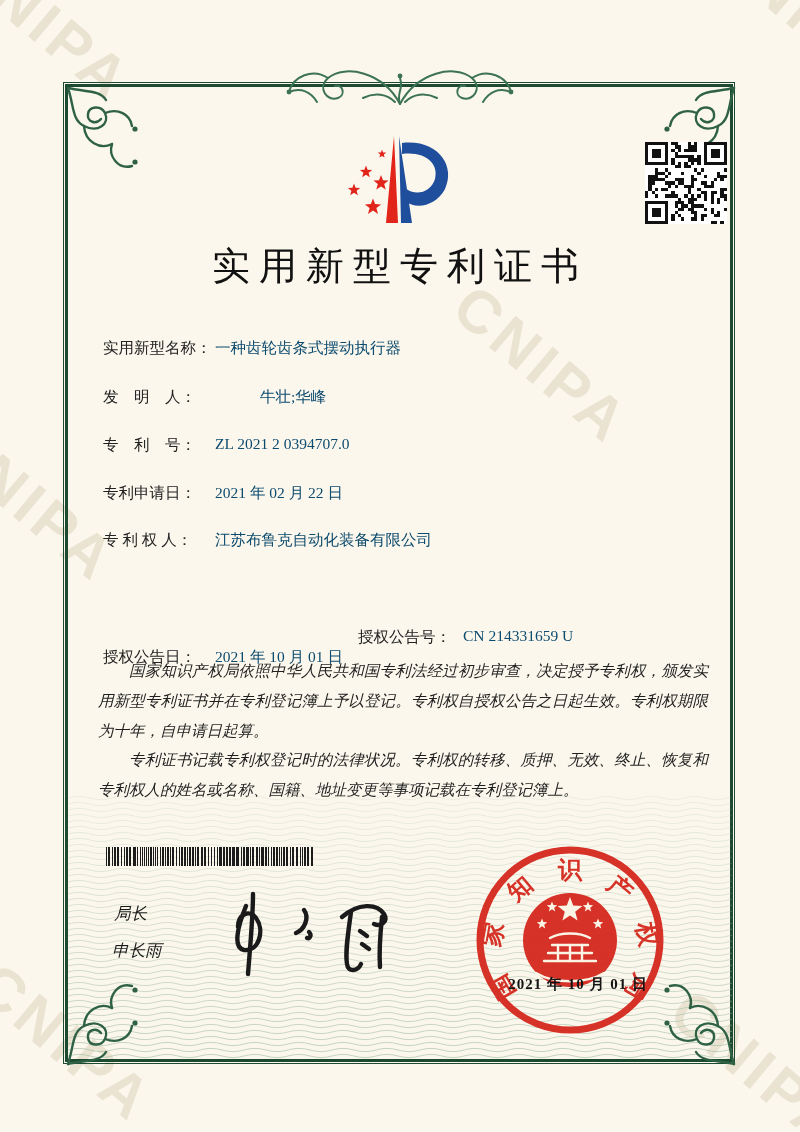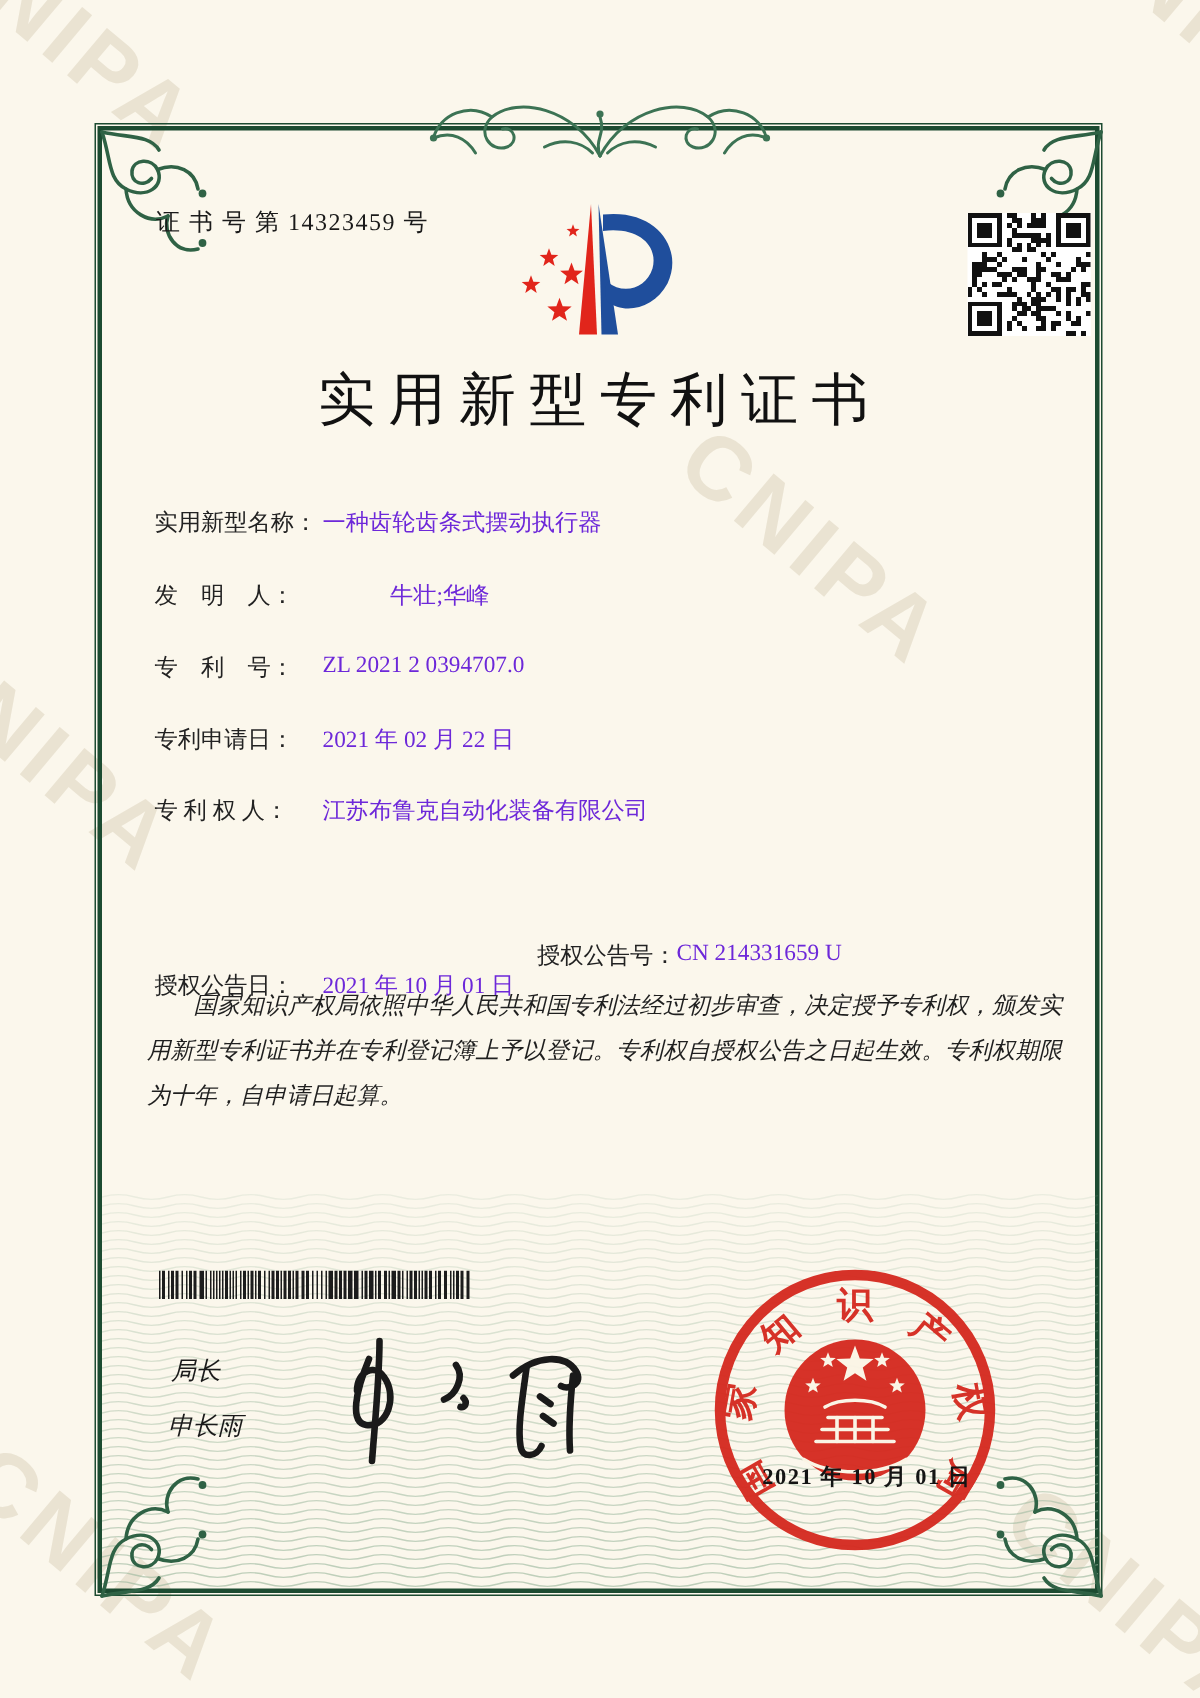--- a/index.html
+++ b/index.html
@@ -30,21 +30,21 @@
   .top-ornament{ position:absolute; left:283px; top:52px; }
   .cert-number{ position:absolute; left:104px; top:138px; font-size:16px; letter-spacing:1px; }
   .logo{ position:absolute; left:336px; top:126px; }
   .qr{ position:absolute; left:645px; top:142px; background:#fff; }
   .title{
     position:absolute; left:0; right:0; top:241px; text-align:center;
     font-size:38px; font-weight:normal; letter-spacing:9px; color:#111;
   }
   .field-row{ position:absolute; left:103px; display:flex; font-size:15.5px; }
   .field-label{ width:112px; flex:none; color:#222; }
-  .field-value{ color:#6d28d9;font-family:Liberation Serif, serif; }
+  .field-value{ color:#0c4a6e;font-family:Liberation Serif, serif; }
   .addr-value{ width:436px; line-height:1.55; }
   .grant-label{ color:#222; }
   .body-text{
     position:absolute; left:98px; top:656px; width:610px;
     font-size:15.5px; line-height:1.92; text-align:justify; font-style:italic; color:#1f1f1f;
   }
   .body-text p{ margin:0; text-indent:2em; }
   .barcode{ position:absolute; left:106px; top:847px; }
   .sig-title{ position:absolute; left:114px; top:903px; font-size:16.5px; font-style:italic; }
   .sig-name{ position:absolute; left:112px; top:940px; font-size:16.5px; font-style:italic; }
@@ -175,21 +175,20 @@
       <path d="M189 26 C204 16 224 24 228 40 C216 35 206 40 200 50"></path>
       <path d="M117 52 C113 40 121 38 117 26"></path>
       <path d="M80 46 C92 40 104 42 112 50"></path>
       <path d="M154 46 C142 40 130 42 122 50"></path>
     </g>
     <circle cx="6" cy="40" r="2.4" fill="#3c7354"></circle>
     <circle cx="228" cy="40" r="2.4" fill="#3c7354"></circle>
     <circle cx="117" cy="24" r="2.4" fill="#3c7354"></circle>
   </svg>
 
-  <div class="cert-number">证 书 号 第 14323459 号</div>
 
   <svg class="logo" width="124" height="104" viewBox="0 0 124 104">
     <g id="logo-stars">
         <polygon points="46.0,23.5 47.1,26.5 50.3,26.6 47.8,28.6 48.6,31.6 46.0,29.9 43.4,31.6 44.2,28.6 41.7,26.6 44.9,26.5" fill="#e1251b"></polygon>
         <polygon points="30.0,39.5 31.6,43.8 36.2,44.0 32.6,46.8 33.8,51.3 30.0,48.7 26.2,51.3 27.4,46.8 23.8,44.0 28.4,43.8" fill="#e1251b"></polygon>
         <polygon points="45.0,49.0 47.0,54.3 52.6,54.5 48.2,58.0 49.7,63.5 45.0,60.4 40.3,63.5 41.8,58.0 37.4,54.5 43.0,54.3" fill="#e1251b"></polygon>
         <polygon points="18.0,57.5 19.6,61.8 24.2,62.0 20.6,64.8 21.8,69.3 18.0,66.7 14.2,69.3 15.4,64.8 11.8,62.0 16.4,61.8" fill="#e1251b"></polygon>
         <polygon points="37.0,72.5 39.1,78.1 45.1,78.4 40.4,82.1 42.0,87.9 37.0,84.6 32.0,87.9 33.6,82.1 28.9,78.4 34.9,78.1" fill="#e1251b"></polygon>
       </g>
     <polygon points="58,10 50,97 62,97" fill="#e1251b"></polygon>
@@ -401,26 +400,27 @@
   </div>
   <div class="field-row" style="top:530px;">
     <span class="field-label">专 利 权 人：</span>
     <span class="field-value">江苏布鲁克自动化装备有限公司</span>
   </div>
   <div class="field-row" style="top:647px;">
     <span class="field-label">授权公告日：</span>
     <span class="field-value">2021 年 10 月 01 日</span>
   </div>
   <div class="field-row" style="top:627px; left:358px;">
-    <span class="grant-label" style="margin-right:0;font-family:Liberation Mono, monospace;">授权公告号：</span>
+    <span class="grant-label" style="margin-right:12px;font-family:Liberation Mono, monospace;">授权公告号：</span>
     <span class="field-value">CN 214331659 U</span>
   </div>
 
   <div class="body-text">
     <p>国家知识产权局依照中华人民共和国专利法经过初步审查，决定授予专利权，颁发实用新型专利证书并在专利登记簿上予以登记。专利权自授权公告之日起生效。专利权期限为十年，自申请日起算。</p>
+    <p>专利证书记载专利权登记时的法律状况。专利权的转移、质押、无效、终止、恢复和专利权人的姓名或名称、国籍、地址变更等事项记载在专利登记簿上。</p>
   </div>
 
   <svg class="barcode" width="212" height="19" viewBox="0 0 212 19" preserveAspectRatio="none">
     <g id="barcode-bars" fill="#1c1c1c">
         <rect x="0" y="0" width="1" height="19"></rect>
         <rect x="2" y="0" width="2" height="19"></rect>
         <rect x="6" y="0" width="1" height="19"></rect>
         <rect x="8" y="0" width="2" height="19"></rect>
         <rect x="11" y="0" width="2" height="19"></rect>
         <rect x="15" y="0" width="1" height="19"></rect>

